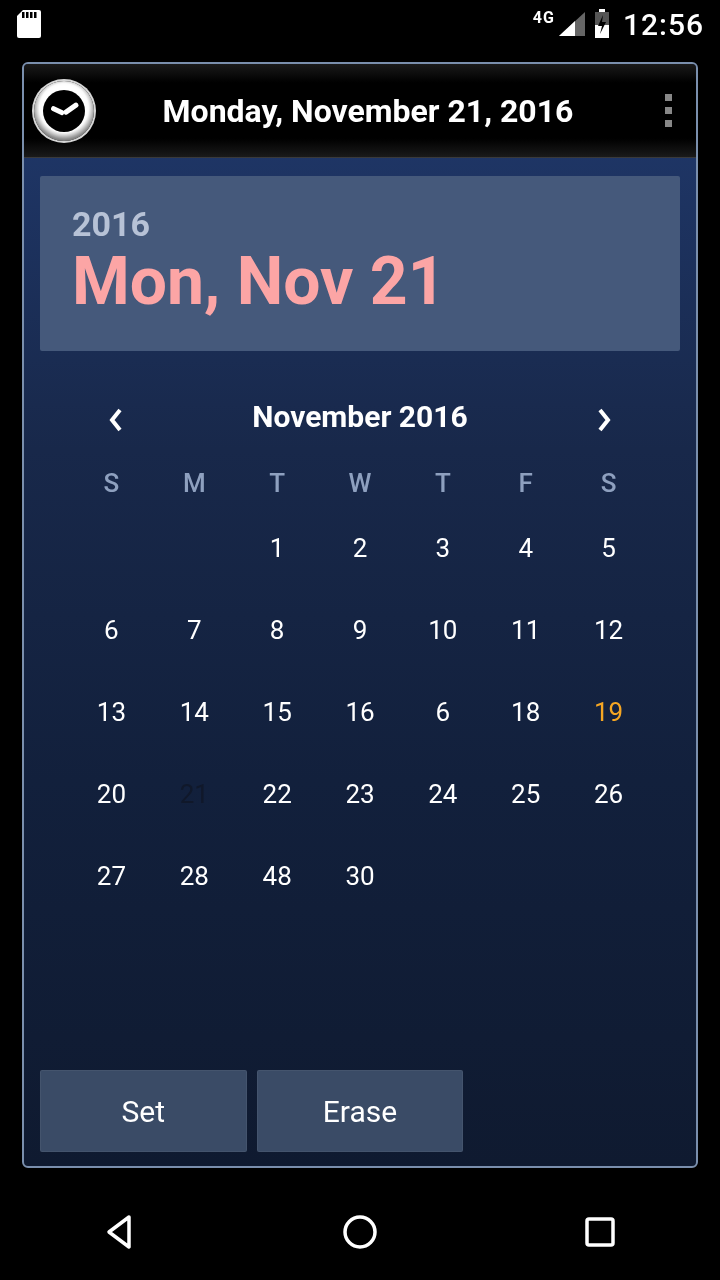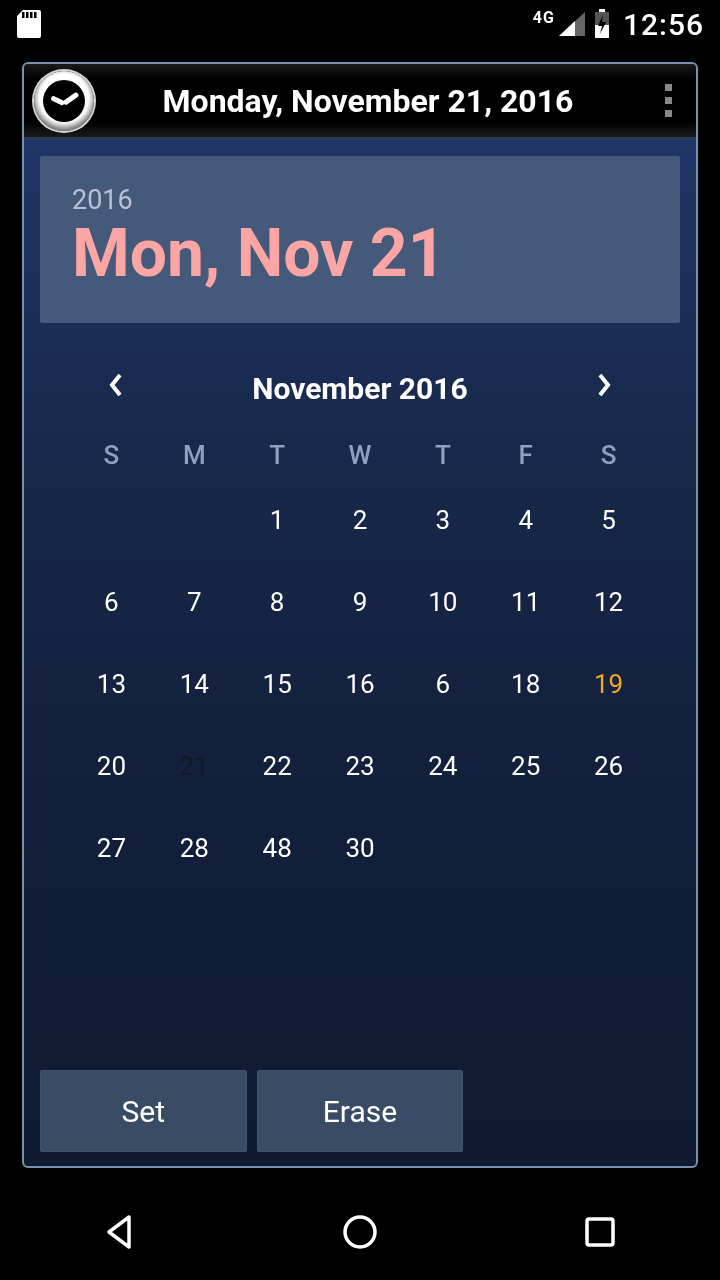--- a/index.html
+++ b/index.html
@@ -41,21 +41,21 @@
     bottom: 16px;
     border: 2px solid #7a8fad;
     border-radius: 6px;
     background: linear-gradient(#20396d 0%, #18284a 35%, #12203c 65%, #0f1a30 100%);
     display: flex;
     flex-direction: column;
     overflow: hidden;
   }
   
   .titlebar {
-    height: 74px;
+    height: 94px;
     background: linear-gradient(#1a1a1a, #000 20%, #000 80%, #1a1a1a);
     border-bottom: 1px solid #3a3a3a;
     display: flex;
     align-items: center;
     padding: 0 10px;
   }
   .titlebar .clock-icon {
     width: 60px; height: 60px; border-radius: 50%;
     background: radial-gradient(circle at 50% 45%, #fff 0%, #fff 55%, #bfbfbf 70%, #8f8f8f 100%);
     display:flex; align-items:center; justify-content:center;
@@ -98,29 +98,29 @@
 
   
   .content { flex:1; display:flex; flex-direction:column; padding: 18px 16px 14px; }
   .date-header{
     background: #45597b;
     border-radius: 2px;
     padding: 28px 32px 34px;
     margin-bottom: 28px;
   }
   .date-header .year{
-    color:#b7c2d6; font-size:27px; font-weight:400;
+    color:#b7c2d6; font-size:34px; font-weight:700;
   }
   .date-header .day{
     color:#fca5a5; font-size:66px; font-weight:700; line-height:1.08; margin-top:2px;
   }
 
   
   .month-nav{
-    display:flex; align-items:flex-start; justify-content:space-between;
+    display:flex; align-items:flex-end; justify-content:space-between;
     padding: 0 62px;
     margin-top: 20px;
     margin-bottom: 34px;
   }
   .chevron{
     width:28px;height:28px; display:flex;align-items:center;justify-content:center;
   }
   .chevron svg{stroke:#fff;stroke-width:4;fill:none;}
   .month-label{
     font-size:30px; font-weight:700; color:#fff;

